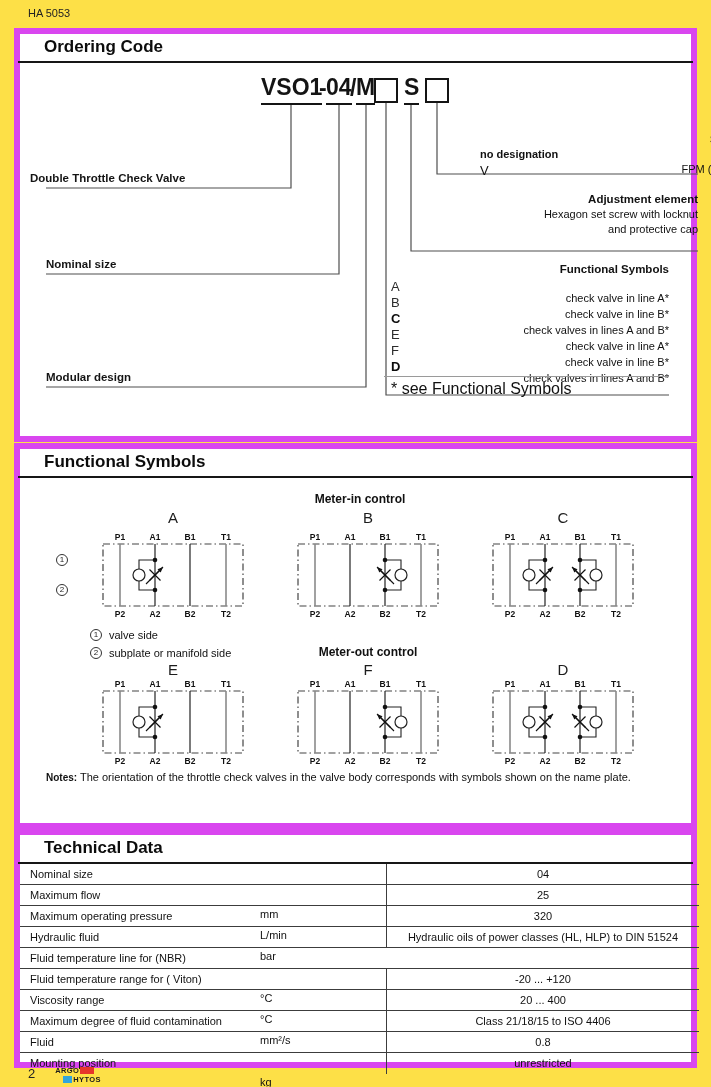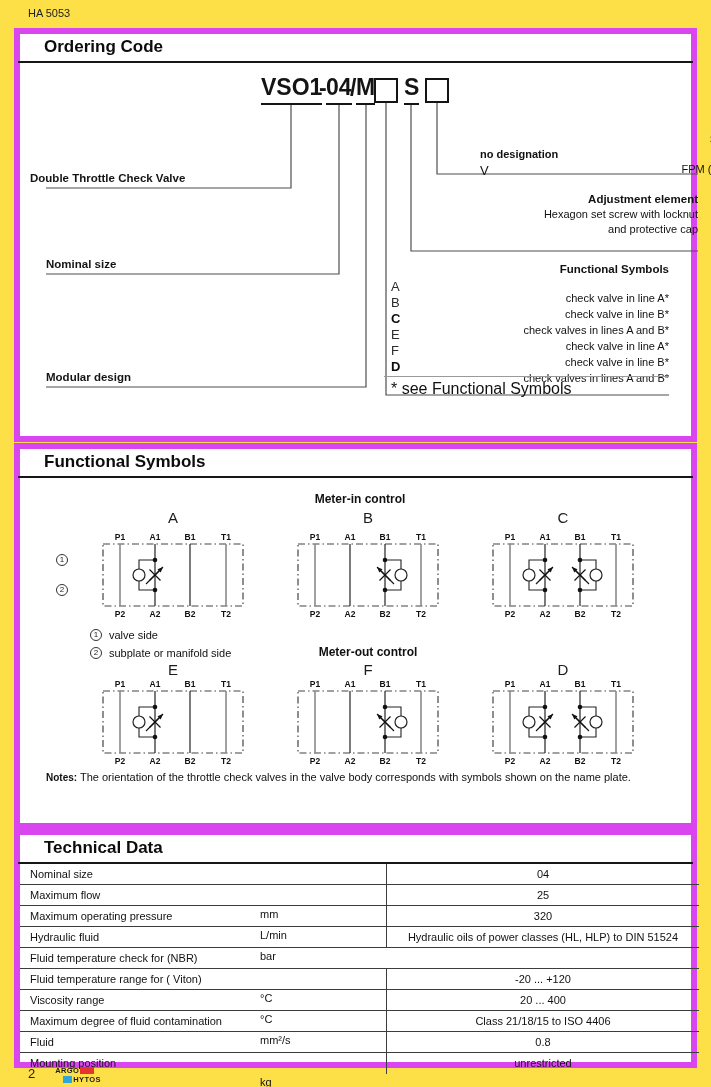--- a/index.html
+++ b/index.html
@@ -336,21 +336,21 @@
           <span class="t-label">Maximum operating pressure</span>
           <span class="t-unit">bar</span>
           <span class="t-cell">320</span>
         </div>
         <div class="t-row">
           <span class="t-label">Hydraulic fluid</span>
           <span class="t-unit"></span>
           <span class="t-cell">Hydraulic oils of power classes (HL, HLP) to DIN 51524</span>
         </div>
         <div class="t-row">
-          <span class="t-label">Fluid temperature check for (NBR)</span>
+          <span class="t-label">Fluid temperature line for (NBR)</span>
           <span class="t-unit">°C</span>
         </div>
         <div class="t-row">
           <span class="t-label">Fluid temperature range for ( Viton)</span>
           <span class="t-unit">°C</span>
           <span class="t-cell">-20 ... +120</span>
         </div>
         <div class="t-row">
           <span class="t-label">Viscosity range</span>
           <span class="t-unit">mm²/s</span>

